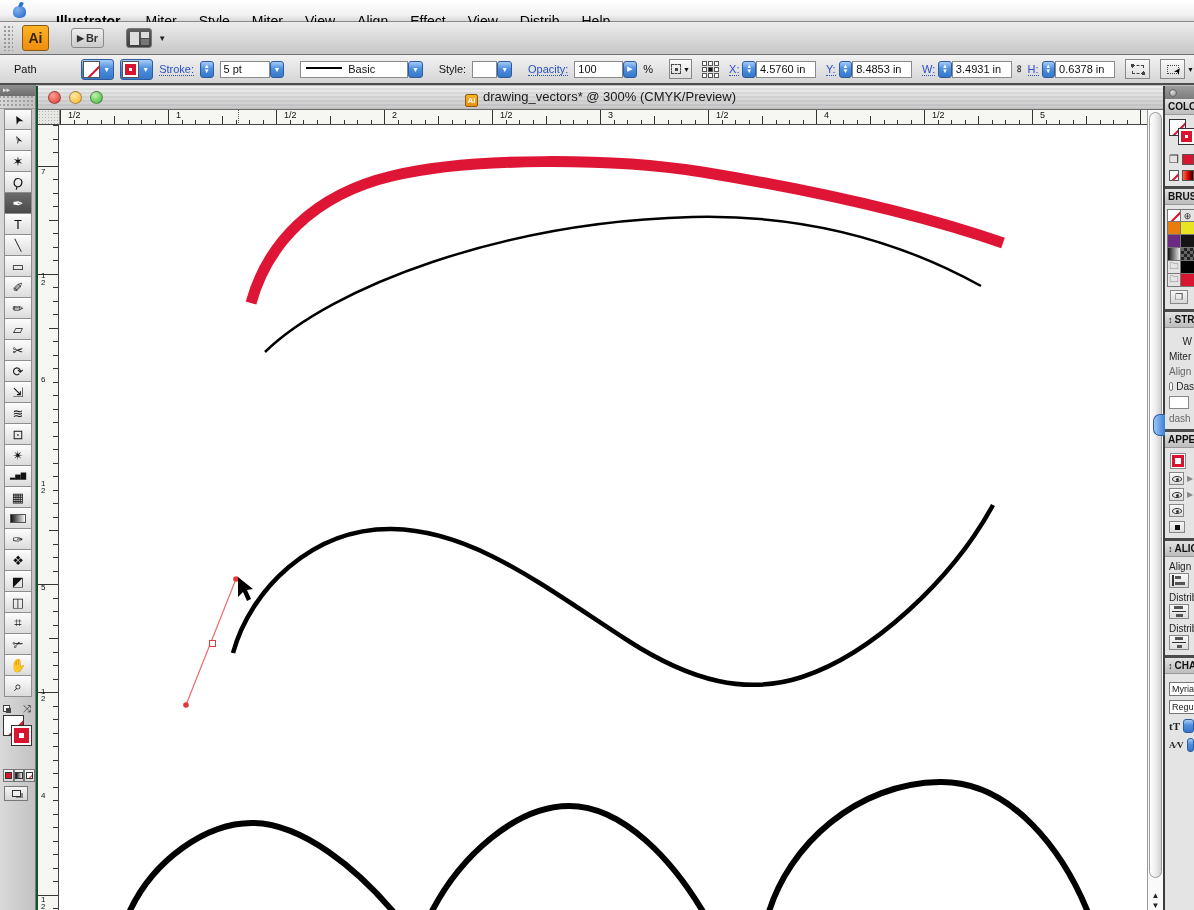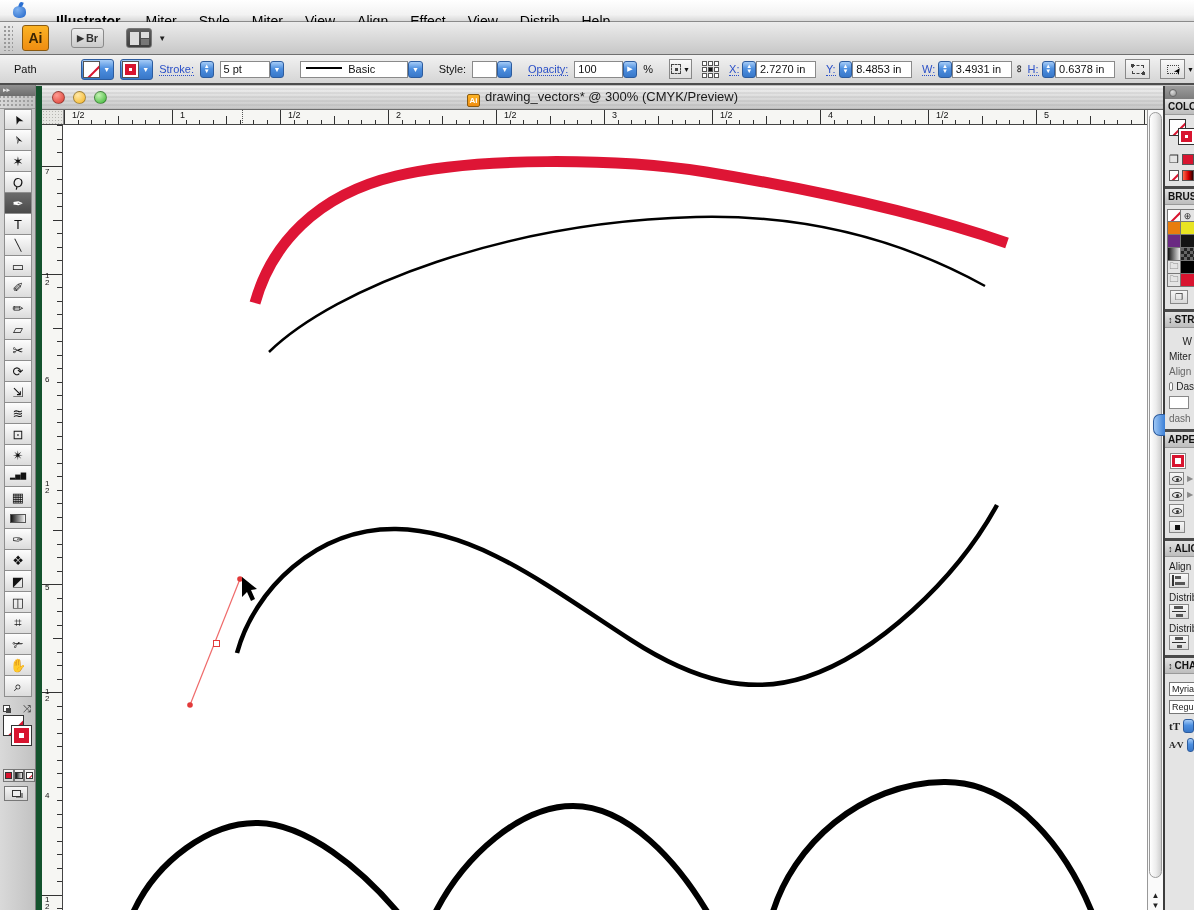--- a/index.html
+++ b/index.html
@@ -105,21 +105,21 @@
   .mode-btn { width:11px; height:13px; border:1px solid #777; background:linear-gradient(#f5f5f5,#d5d5d5); display:flex; align-items:center; justify-content:center; }
   .mode-color i { width:7px; height:7px; background:#d8142f; border:1px solid #333; }
   .mode-grad i { width:8px; height:7px; background:linear-gradient(90deg,#111,#eee); border:1px solid #333; }
   .mode-none i { width:7px; height:7px; background:#fff; border:1px solid #333; position:relative; overflow:hidden; }
   .mode-none i::after { content:""; position:absolute; left:-2px; top:3px; width:12px; height:1px; background:#d8142f; transform:rotate(-45deg); }
   .screen-btn { width:24px; height:15px; border:1px solid #777; margin:4px 0 0 4px;
     background:linear-gradient(#f5f5f5,#d5d5d5); display:flex; align-items:center; justify-content:center; }
   .screen-btn i { width:9px; height:7px; border:1px solid #333; background:#eee; box-shadow:3px 2px 0 -1px #888; }
 
   
-  .doc { position:absolute; left:36px; top:86px; width:1127px; height:824px; background:#0c4a6e; border-left:6px solid #14532d; }
+  .doc { position:absolute; left:36px; top:86px; width:1127px; height:824px; background:#0c4a6e; border-left:2px solid #14532d; }
   .titlebar { position:absolute; left:0; top:0; width:100%; height:24px;
     background:repeating-linear-gradient(#f5f5f5 0 2px, #e8e8e8 2px 4px), linear-gradient(#fafafa,#cfcfcf);
     background-blend-mode:multiply; border-bottom:1px solid #6b6b6b; display:flex; align-items:center; }
   .lights { display:flex; gap:8px; margin-left:10px; }
   .light { width:13px; height:13px; border-radius:50%; border:1px solid rgba(0,0,0,.35); }
   .light.red { background:radial-gradient(circle at 35% 30%, #ff9d93, #dc3a30); }
   .light.yellow { background:radial-gradient(circle at 35% 30%, #ffe9a8, #f5b421); }
   .light.green { background:radial-gradient(circle at 35% 30%, #c4f3b2, #36b431); }
   .doc-title { position:absolute; left:0; right:0; text-align:center; font-size:13px; color:#1a1a1a; }
   .doc-icon { display:inline-block; width:13px; height:13px; vertical-align:-2px; margin-right:5px;
@@ -288,21 +288,21 @@
       <i></i>
       <i></i>
       <i></i>
   </span>
 
   <span class="link" style="border-bottom-style:dotted" data-name="x-label">X:</span>
   <span class="aqua" data-name="x-stepper">
       <span>▲</span>
       <span>▼</span>
     </span>
-  <span class="field gap10" style="width:62px" data-name="x-field">2.7270 in</span>
+  <span class="field gap10" style="width:62px" data-name="x-field">4.5760 in</span>
 
   <span class="link" data-name="y-label">Y:</span>
   <span class="aqua" data-name="y-stepper">
       <span>▲</span>
       <span>▼</span>
     </span>
   <span class="field gap10" style="width:62px" data-name="y-field">8.4853 in</span>
 
   <span class="link" data-name="w-label">W:</span>
   <span class="aqua" data-name="w-stepper">

